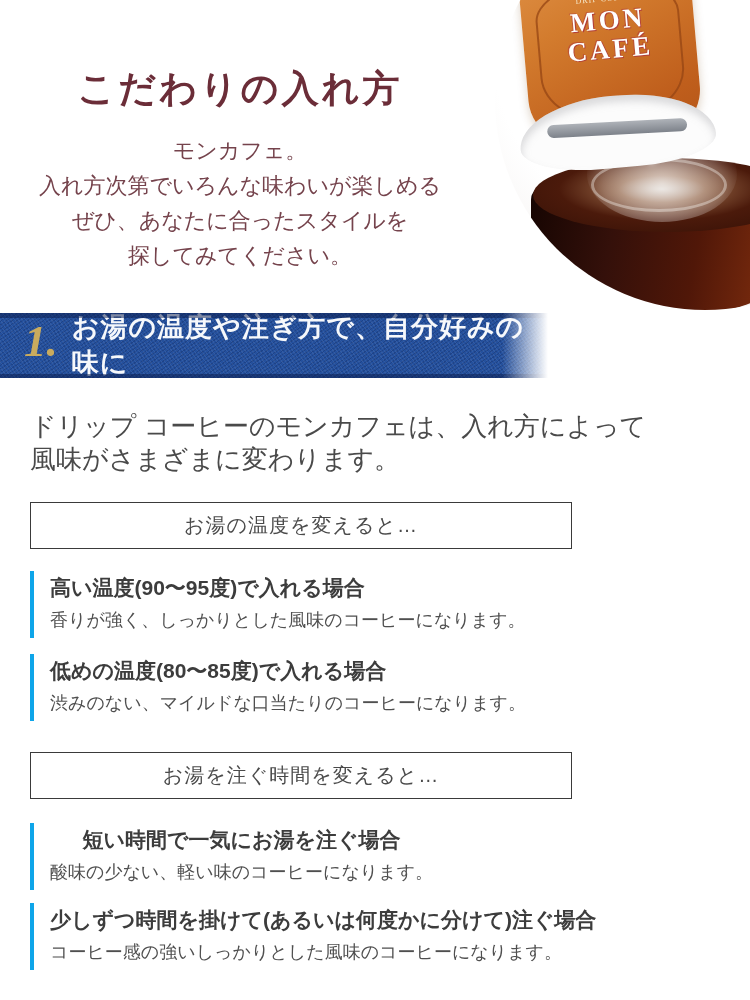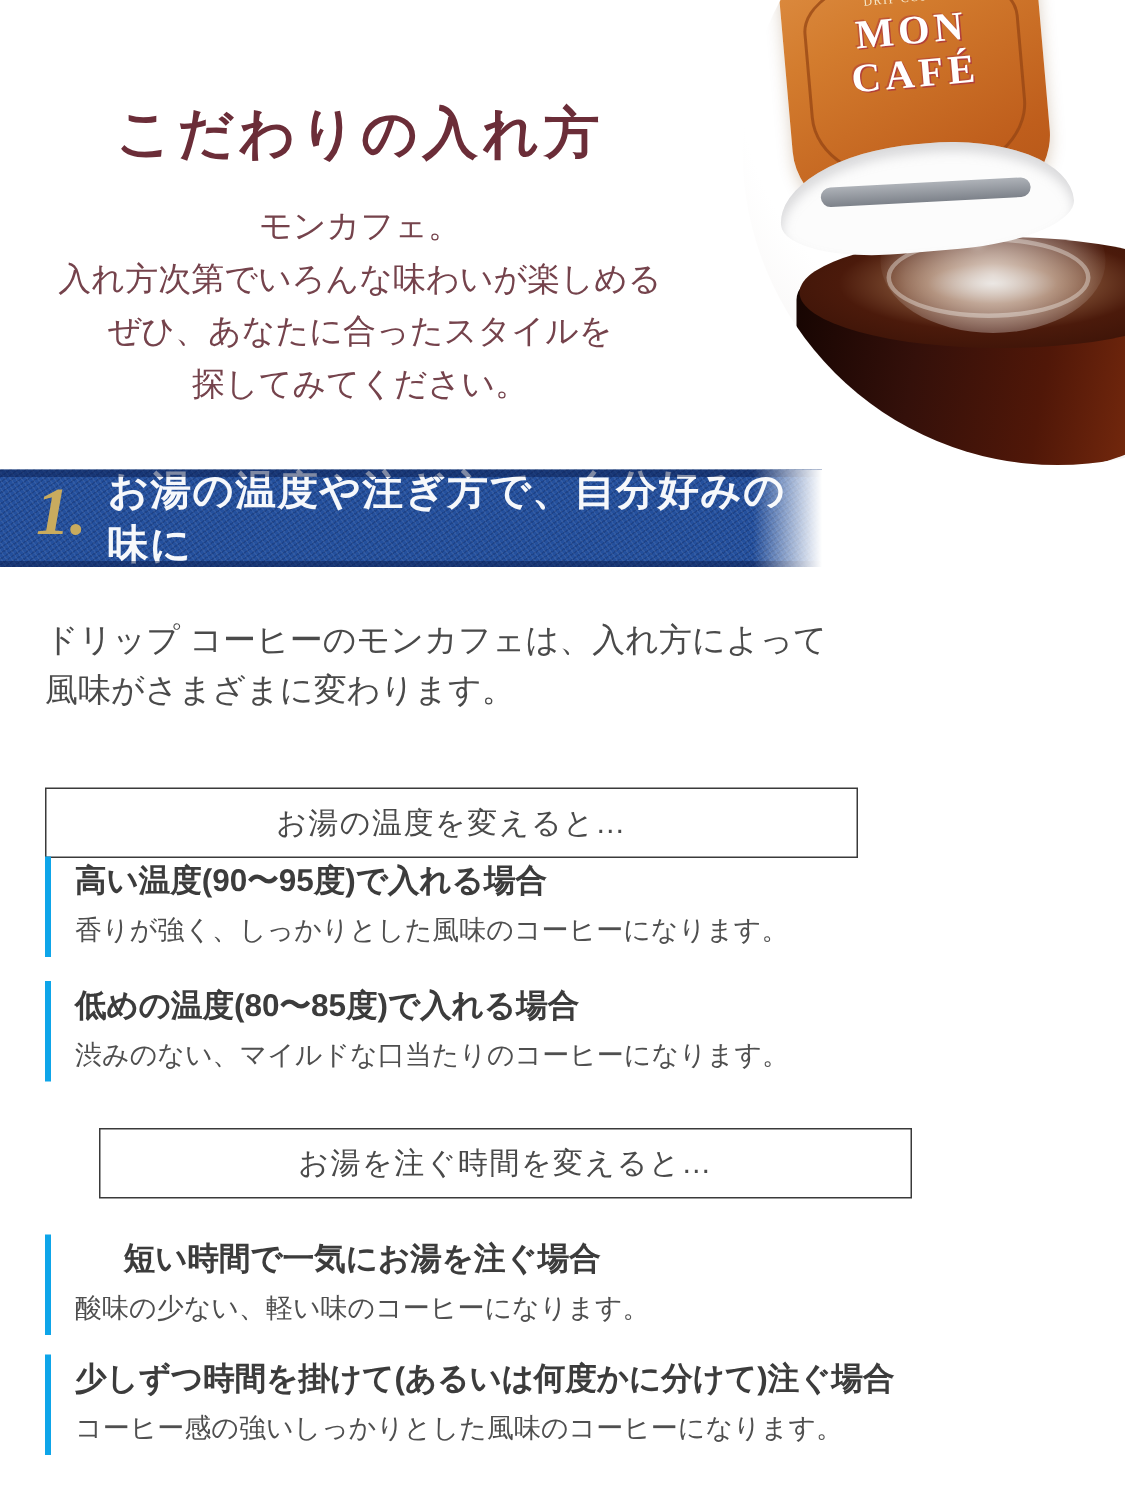--- a/index.html
+++ b/index.html
@@ -106,31 +106,31 @@
     font-family:"Liberation Serif", serif; font-style:italic; font-weight:bold;
     font-size:45px; color:#c9ab5e; margin:0 14px 8px 24px; line-height:1;
   }
   .step-heading {
     font-family:"Liberation Serif", serif; font-weight:bold; font-size:27px;
     letter-spacing:1px; color:#f6f8fb; padding-bottom:2px;
   }
 
   
   .lead {
-    position:absolute; top:410px; left:30px; font-size:22px; line-height:33px;
+    position:absolute; top:410px; left:30px; font-size:26px; line-height:33px;
     color:#4a4a4a; white-space:nowrap;
   }
   .rule-box {
     position:absolute; left:30px; width:542px; height:47px;
     border:1px solid #3a3a3a; box-sizing:border-box;
     display:flex; align-items:center; justify-content:center;
     font-size:20px; letter-spacing:1px; color:#4a4a4a; background:#fff;
   }
-  .rule-box.first  { top:502px;margin-top:23px; }
-  .rule-box.second { top:752px;margin-left:36px; }
+  .rule-box.first  { top:502px; }
+  .rule-box.second { top:752px; }
   .case {
     position:absolute; left:30px; border-left:4px solid #0ea5e9;
     padding:3px 0 3px 16px; white-space:nowrap;
   }
   .case.a { top:571px; } .case.b { top:654px; }
   .case.c { top:823px;text-align:center; } .case.d { top:903px; }
   .case-title { font-size:21px; font-weight:bold; color:#3c3c3c; line-height:28px; }
   .case-desc  { font-size:18px; color:#4f4f4f; line-height:30px; margin-top:3px; }
 </style>
 </head>

